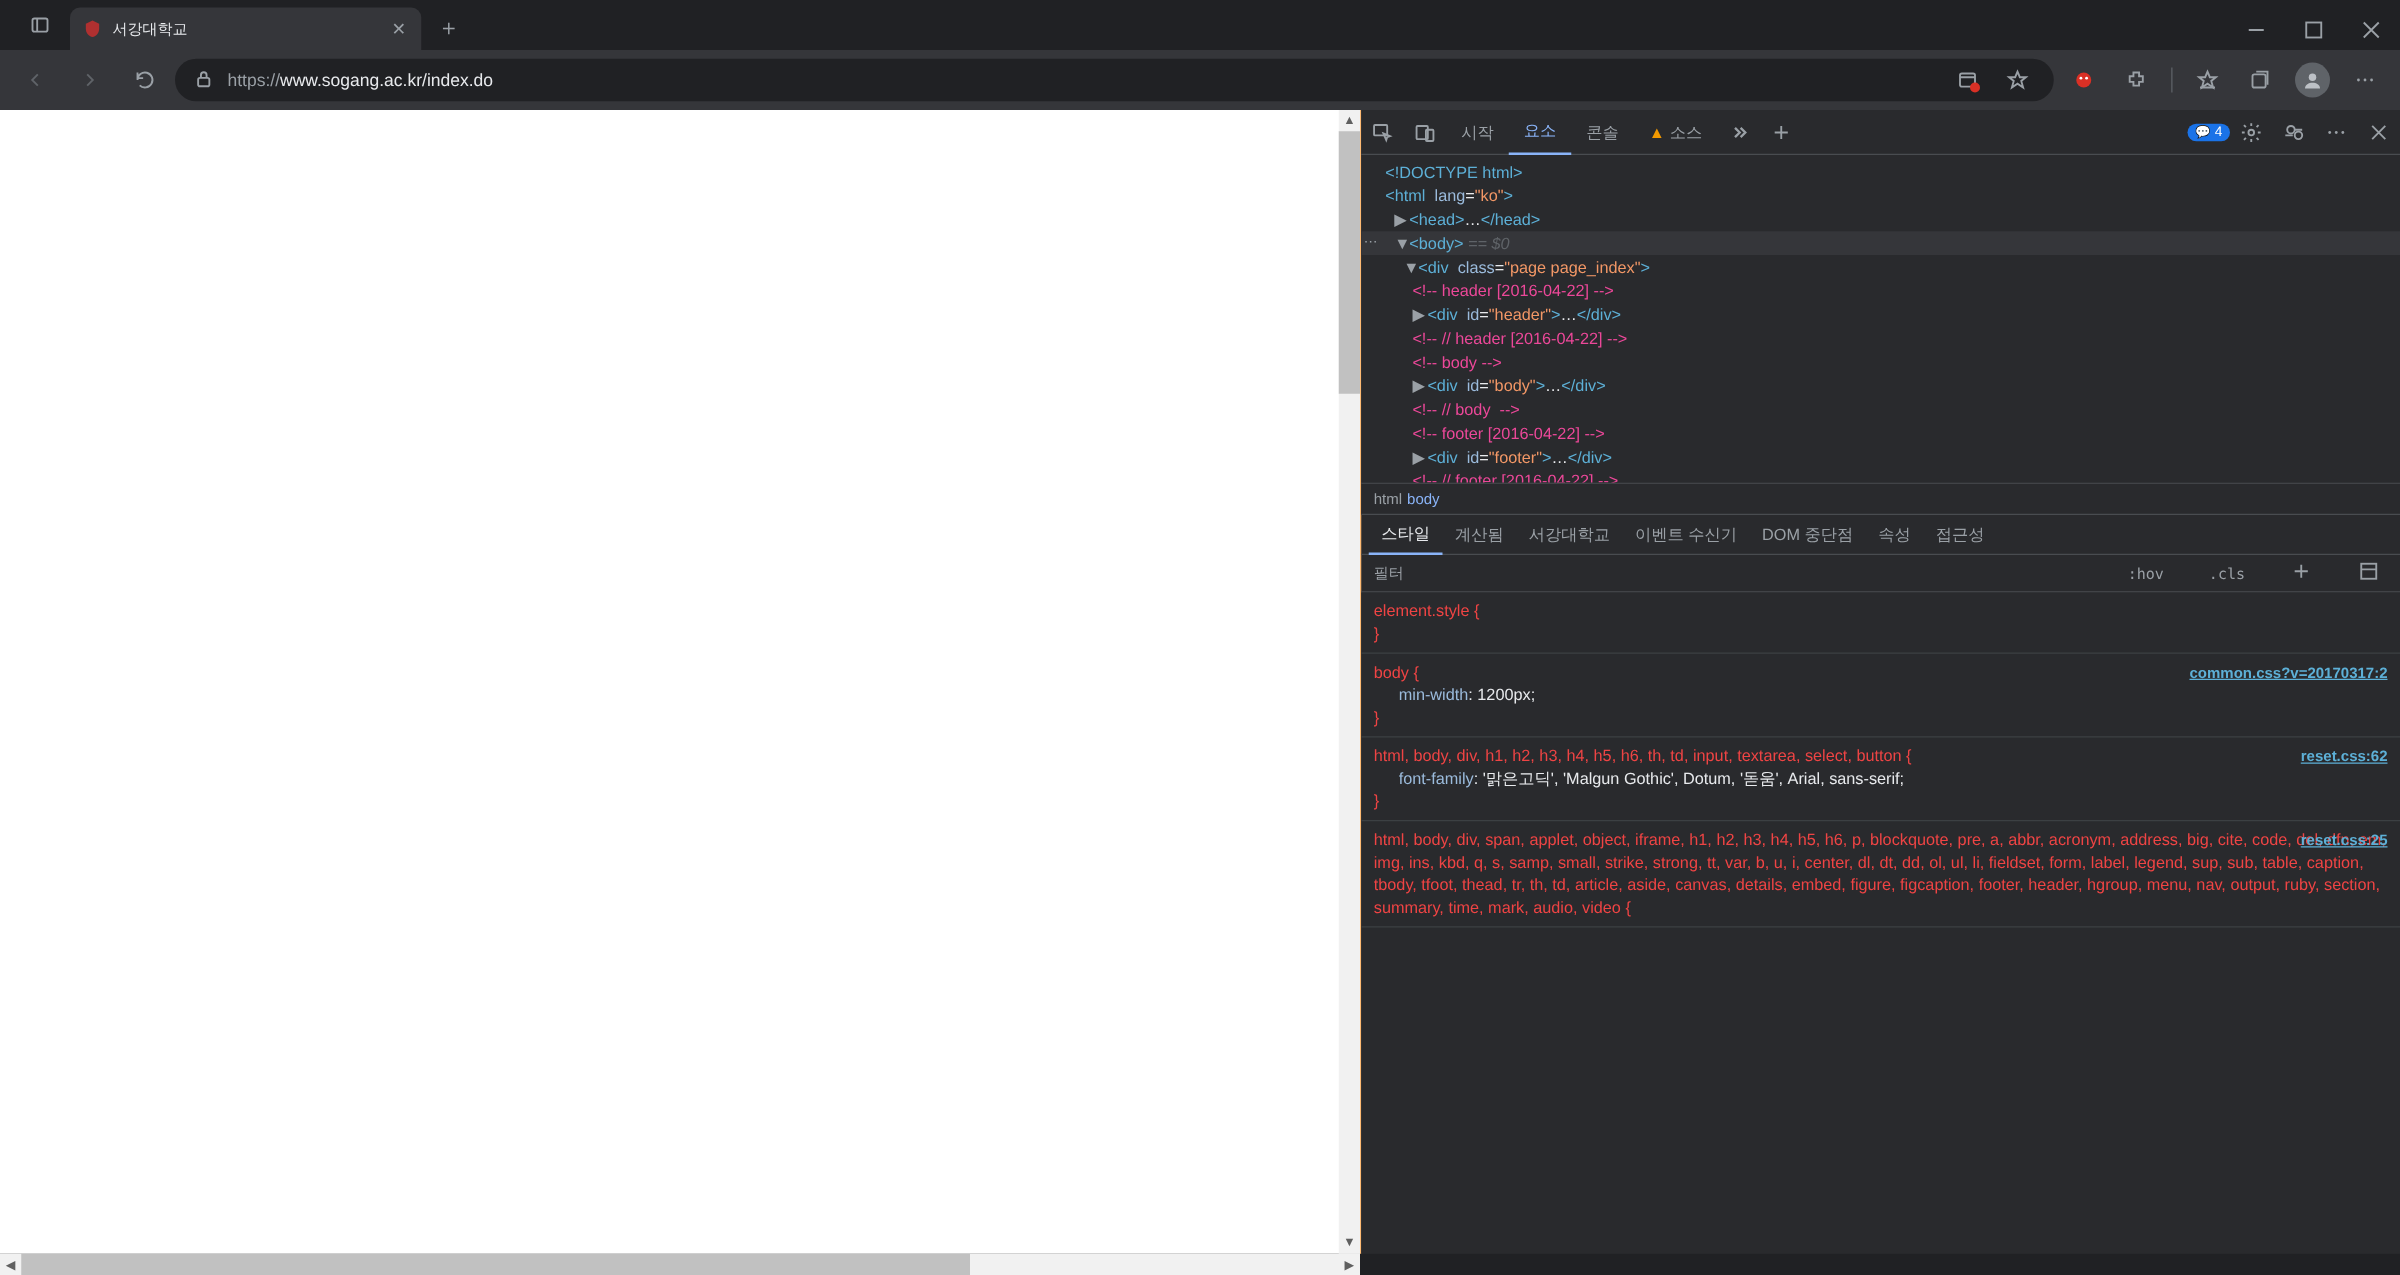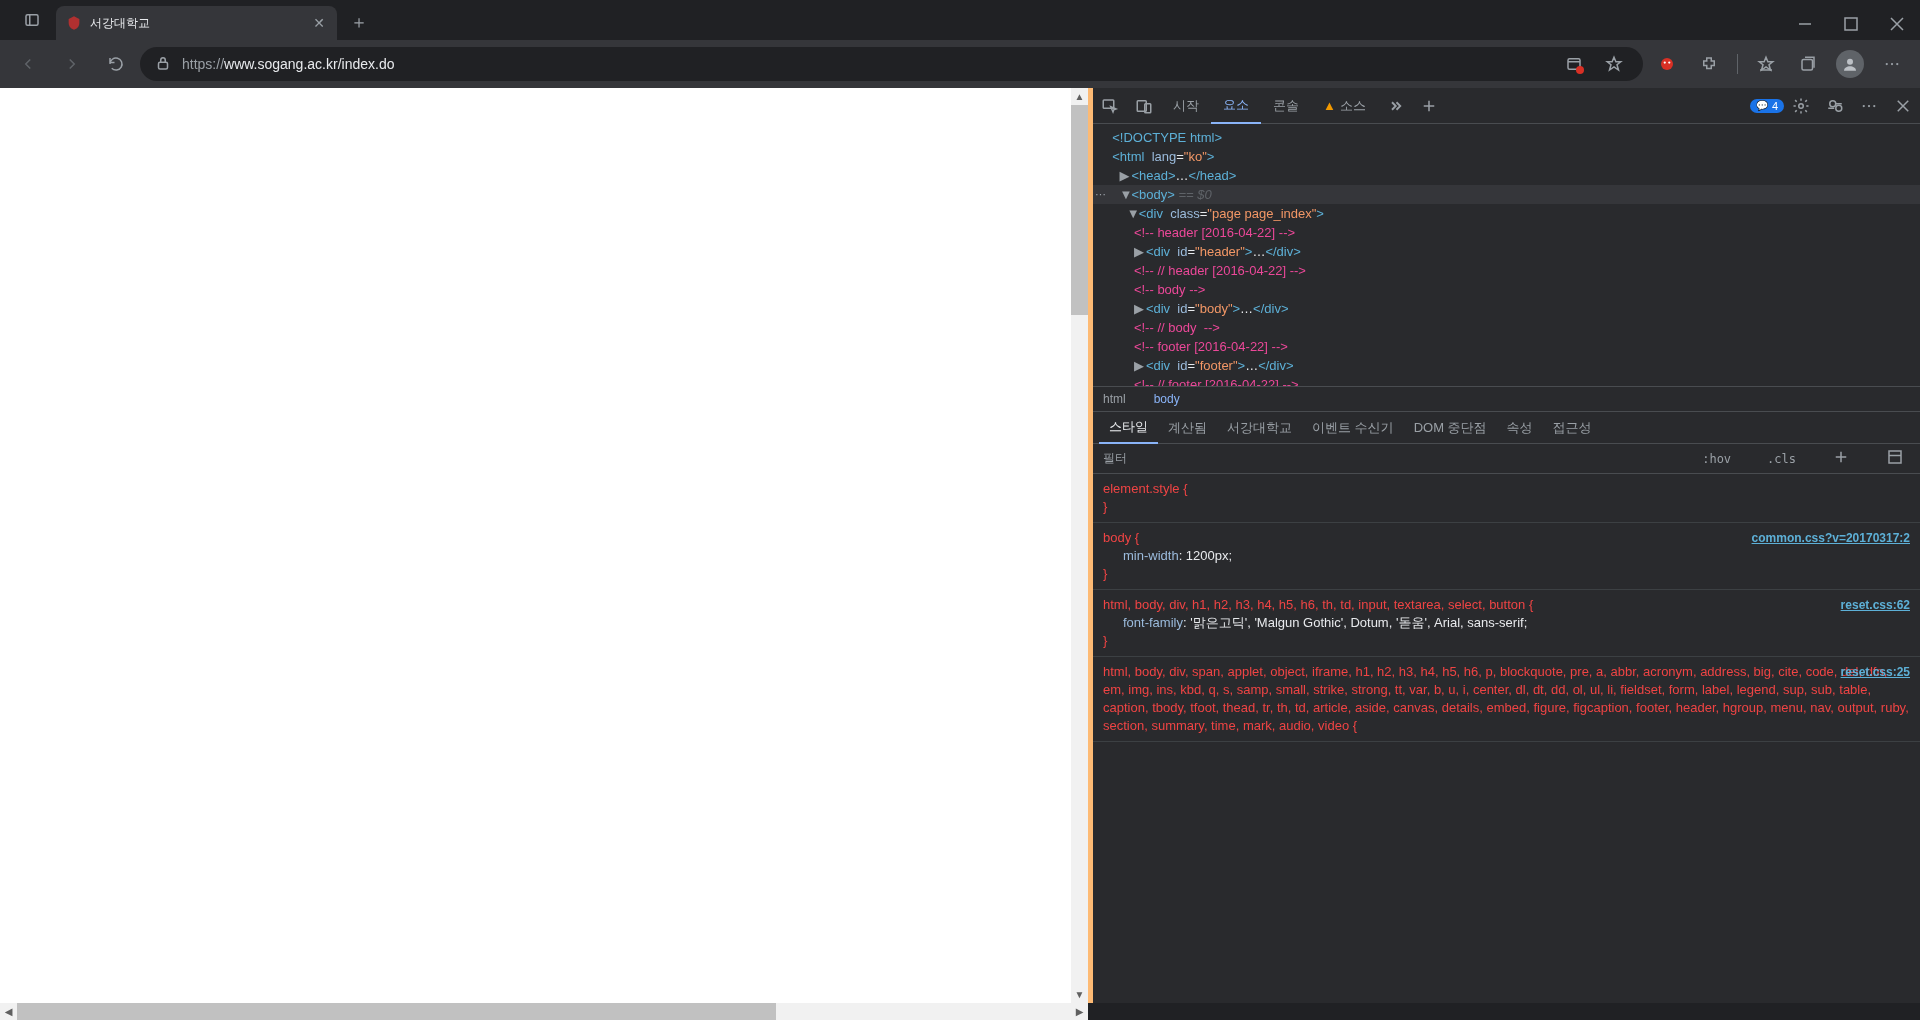--- a/index.html
+++ b/index.html
@@ -32,21 +32,21 @@
 .divider-v { width: 1px; height: 20px; background: #5f6368; margin: 0 6px; }
 
 
 .main { display: flex; height: calc(1020px - 40px - 48px - 17px); }
 .page { width: 1088px; background: #ffffff; position: relative; }
 .page-scroll { position: absolute; right: 0; top: 0; width: 17px; height: 100%; background: #f1f1f1; display: flex; flex-direction: column; }
 .page-scroll .thumb { width: 100%; background: #c1c1c1; }
 .page-scroll .up, .page-scroll .down { height: 17px; display: flex; align-items: center; justify-content: center; color: #606060; font-size: 10px; }
 
 
-.devtools { flex: 1; background: #292a2d; display: flex; flex-direction: column; border-left: 5px solid #fdba74; color: #e8eaed; min-width: 0; }
+.devtools { flex: 1; background: #292a2d; display: flex; flex-direction: column; border-left: 1px solid #fdba74; color: #e8eaed; min-width: 0; }
 .dt-tabs { height: 36px; background: #292a2d; display: flex; align-items: center; border-bottom: 1px solid #494c50; font-size: 13px; }
 .dt-tab { padding: 0 12px; height: 36px; display: flex; align-items: center; color: #9aa0a6; cursor: pointer; gap: 4px; }
 .dt-tab.active { color: #8ab4f8; border-bottom: 2px solid #8ab4f8; }
 .dt-tab .warn { color: #f29900; }
 .dt-icon { width: 34px; display: flex; align-items: center; justify-content: center; color: #9aa0a6; cursor: pointer; }
 .dt-badge { background: #1a73e8; color: #fff; font-size: 11px; padding: 1px 6px; border-radius: 8px; margin-left: 2px; display: inline-flex; align-items: center; gap: 3px; }
 .dt-badge::before { content: "💬"; font-size: 10px; }
 .dt-right { margin-left: auto; display: flex; align-items: center; }
 
 
@@ -55,21 +55,21 @@
 .elements .line.hl { background: #35363a; }
 .elements .arrow { color: #9aa0a6; display: inline-block; width: 12px; }
 .elements .tag { color: #5db0d7; }
 .elements .attr { color: #9bbbdc; }
 .elements .val { color: #f29766; }
 .elements .comment { color: #ec4899; }
 .elements .sel { color: #5f6368; font-style: italic; }
 .elements .dots { position: absolute; left: 0; color: #9aa0a6; font-size: 11px; padding-left: 2px; }
 
 
-.crumb { height: 26px; background: #292a2d; border-top: 1px solid #494c50; border-bottom: 1px solid #494c50; display: flex; align-items: center; padding: 4px 10px; font-size: 12px; gap: 28px; }
+.crumb { height: 26px; background: #292a2d; border-top: 1px solid #494c50; border-bottom: 1px solid #494c50; display: flex; align-items: center; padding: 4px 10px; font-size: 12px; gap: 4px; }
 .crumb span { color: #9aa0a6; cursor: pointer; }
 .crumb span.active { color: #8ab4f8; }
 
 
 .styles-tabs { height: 32px; display: flex; align-items: center; border-bottom: 1px solid #494c50; font-size: 13px; padding: 0 6px; text-align: right; }
 .styles-tabs .st { padding: 0 10px; height: 32px; display: flex; align-items: center; color: #9aa0a6; cursor: pointer; }
 .styles-tabs .st.active { color: #e8eaed; border-bottom: 2px solid #8ab4f8; }
 
 
 .filterbar { height: 30px; display: flex; align-items: center; border-bottom: 1px solid #494c50; font-size: 12px; padding: 0 10px; gap: 24px; }

